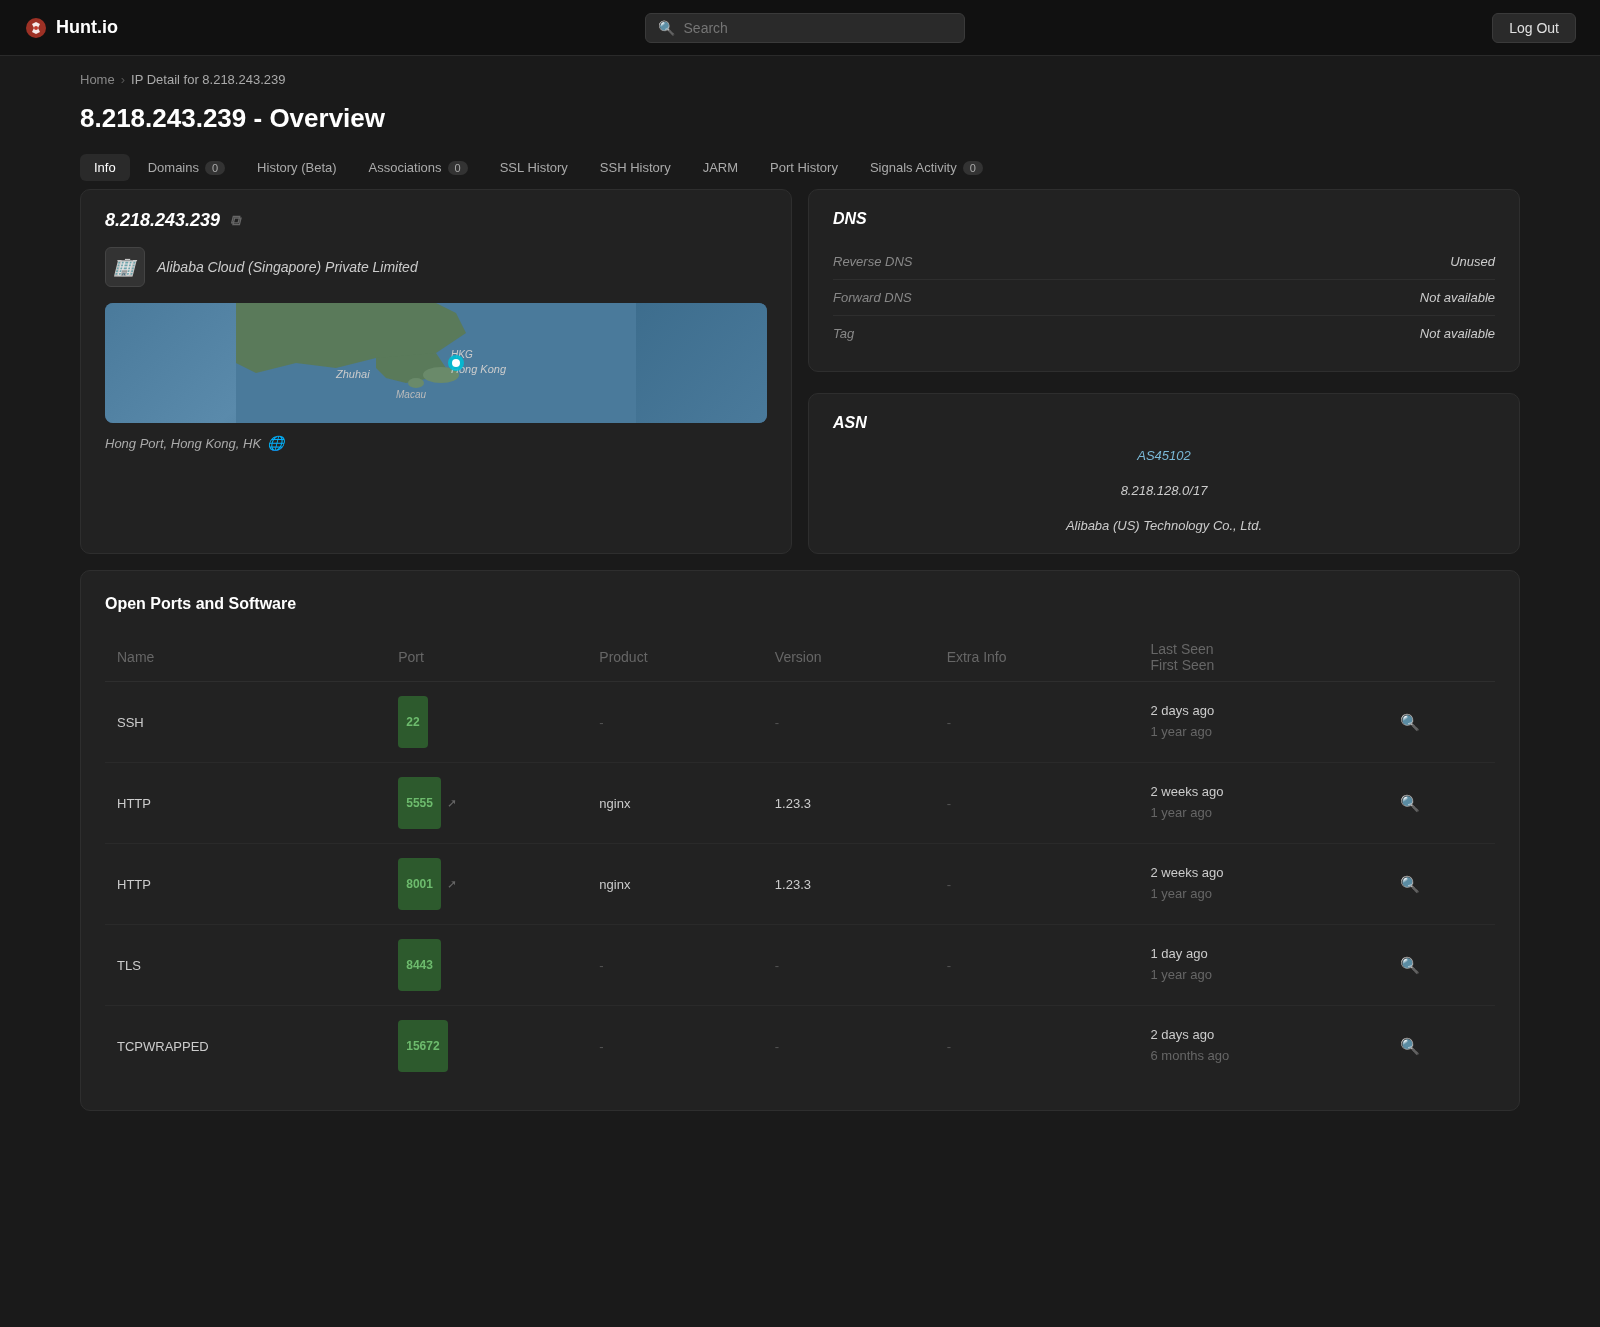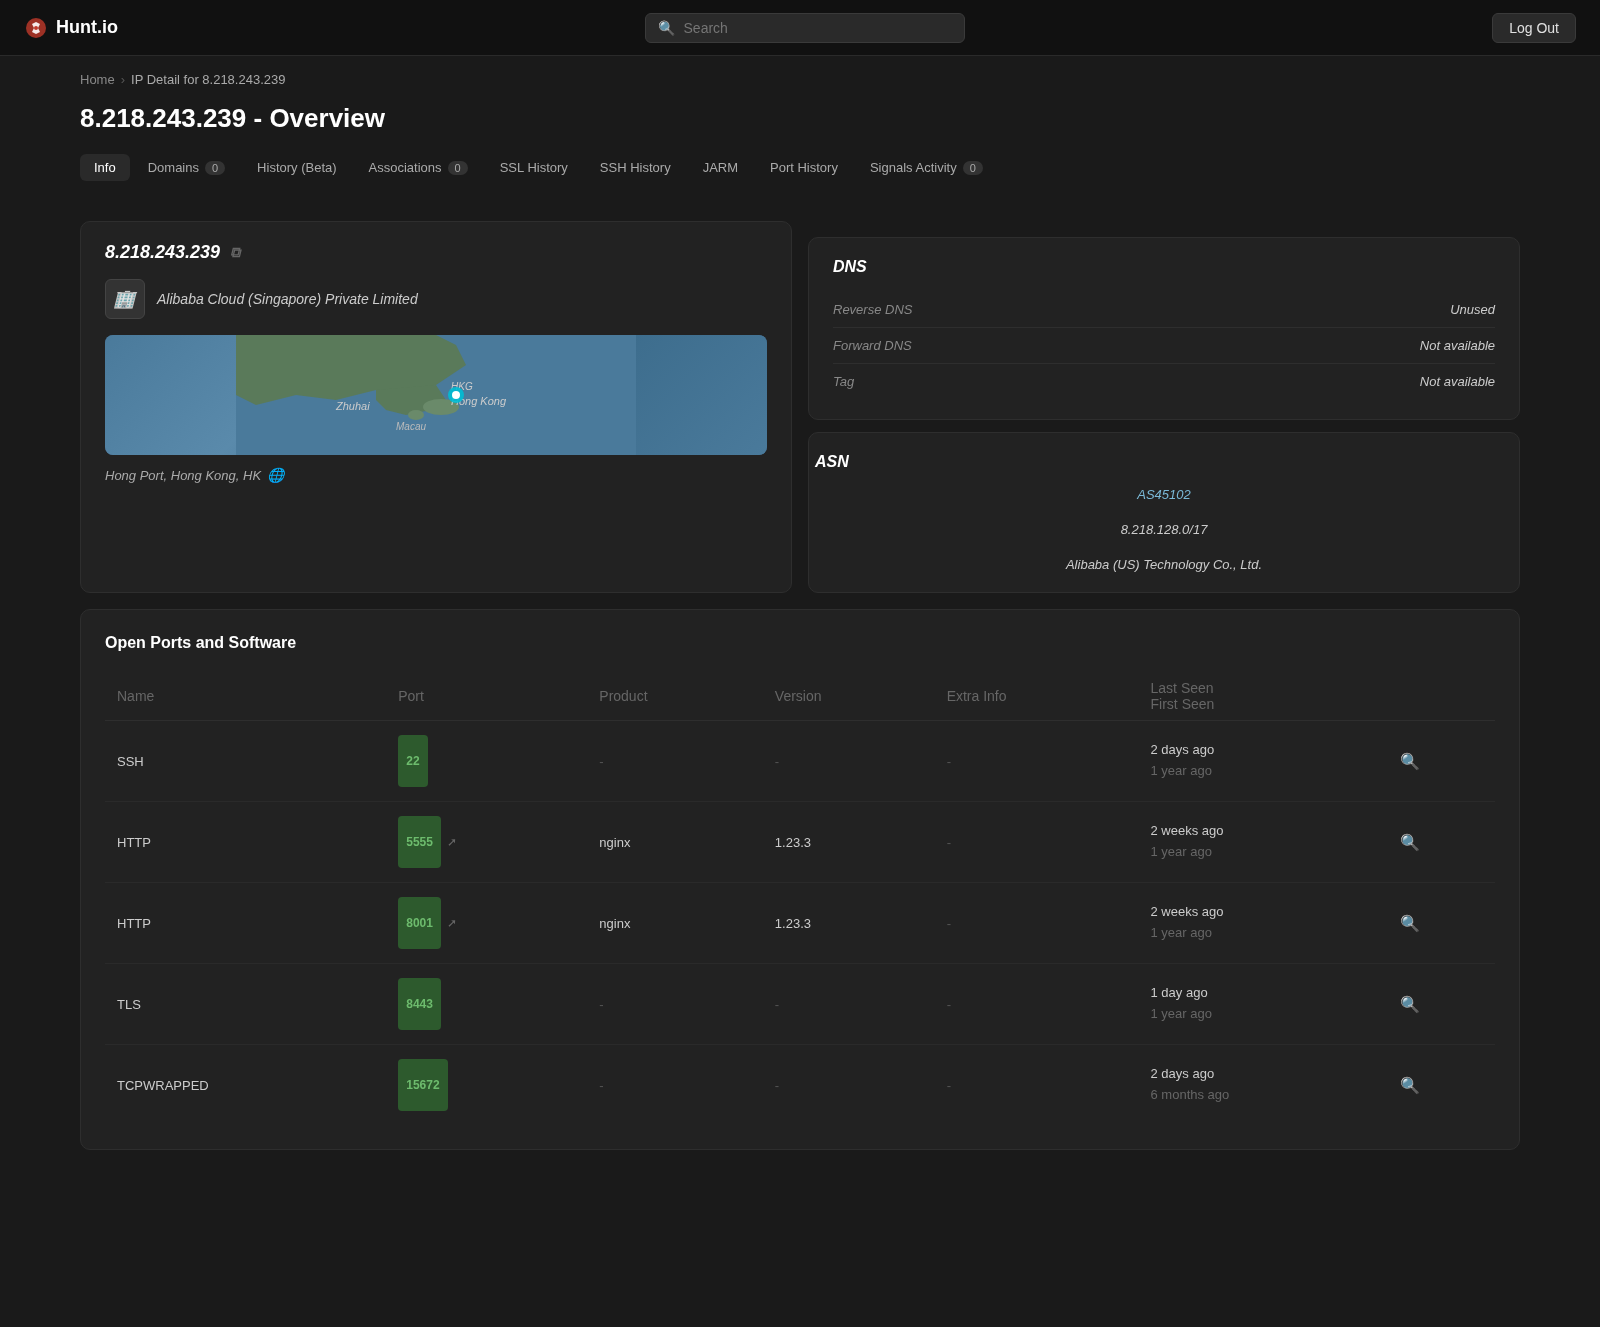--- a/index.html
+++ b/index.html
@@ -80,21 +80,21 @@
       font-size: 26px;
       font-weight: 600;
       color: #fff;
       margin-bottom: 20px;
     }
     
     .tabs {
       display: flex;
       align-items: center;
       gap: 4px;
-      margin-bottom: 40px;
+      margin-bottom: 8px;
       border-bottom: none;
     }
     .tab {
       padding: 6px 14px;
       border-radius: 6px;
       cursor: pointer;
       font-size: 13px;
       color: #aaa;
       display: flex;
       align-items: center;
@@ -205,33 +205,33 @@
       border-bottom: 1px solid #2e2e2e;
     }
     .dns-row:last-child { border-bottom: none; }
     .dns-label { color: #888; font-size: 13px; }
     .dns-value { color: #ccc; font-size: 13px; }
     
     .asn-card {
       background: #222;
       border: 1px solid #2e2e2e;
       border-radius: 10px;
-      padding: 20px 6px;
+      padding: 20px 24px;
     }
     .asn-row {
       display: flex;
       align-items: center;
       gap: 20px;
       color: #ccc;
       font-size: 13px;
       flex-direction: column;
     }
     .asn-id { color: #7ab8d6; }
     
-    .right-col { display: flex; flex-direction: column; gap: 12px; margin-top: 16px; }
+    .right-col { display: flex; flex-direction: column; gap: 21px; }
     
     .ports-card {
       background: #222;
       border: 1px solid #2e2e2e;
       border-radius: 10px;
       padding: 24px;
       margin-top: 0;
     }
     .ports-title {
       font-size: 16px;

